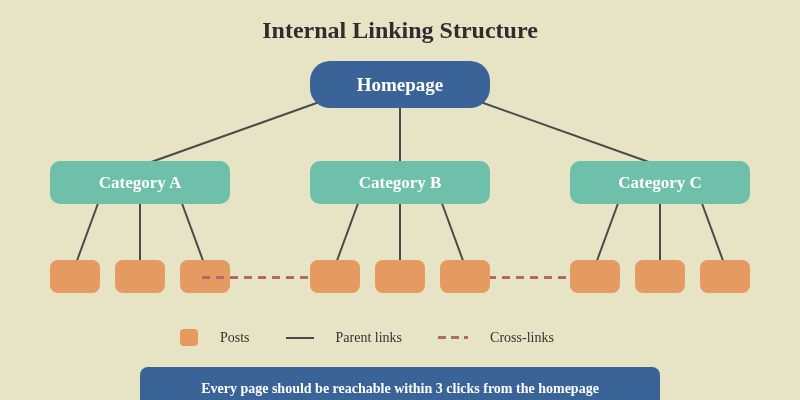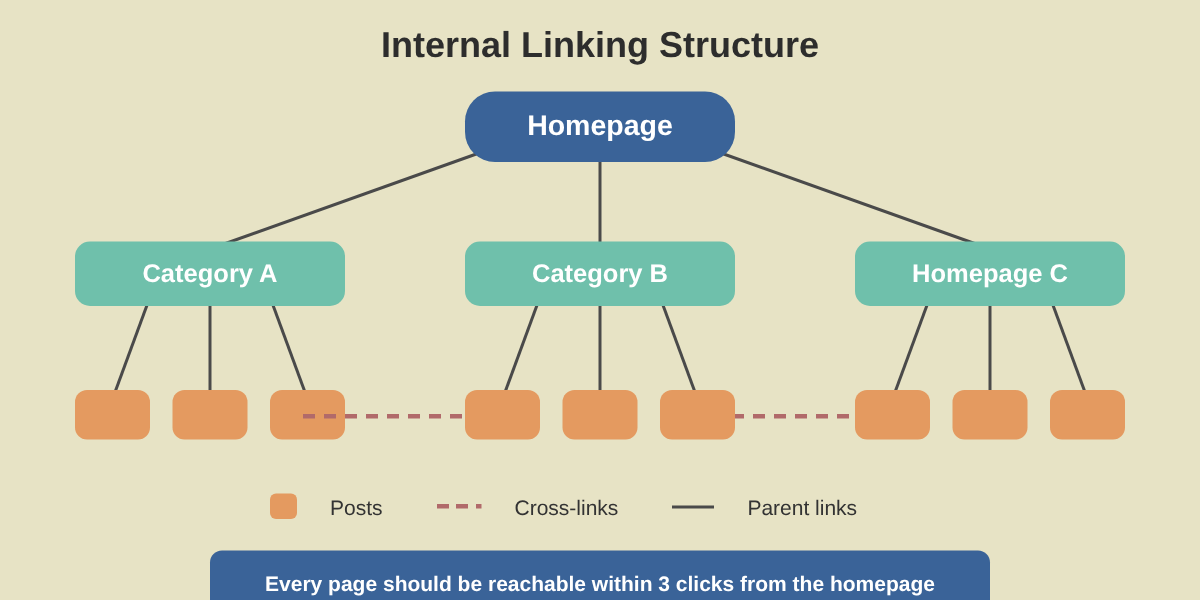--- a/index.html
+++ b/index.html
@@ -1,21 +1,21 @@
 <!DOCTYPE html>
 <html style="--c-background: #e7e3c5; --c-homepage: #3a6398; --c-category: #6fc0ab; --c-post: #e49a60; --c-parent_link: #4a4a4a; --c-cross_link: #b16a6a; --c-banner: #3a6398;"><head>
 <meta charset="utf-8">
 <style>
   html, body { margin: 0; padding: 0; }
   .canvas {
     position: relative;
     width: 800px;
     height: 400px;
     background: var(--c-background, #e7e3c5);
-    font-family: Liberation Sans, sans-serif;
+    font-family: Liberation Serif, serif;
     overflow: hidden;
   }
   .title {
     position: absolute;
     top: 17px; left: 0; width: 800px;
     text-align: center;
     font-size: 24px;
     font-weight: bold;
     color: #2d2d2d;
   }
@@ -132,45 +132,45 @@
 
     <line x1="620" y1="198" x2="595" y2="266"></line>
     <line x1="660" y1="198" x2="660" y2="266"></line>
     <line x1="700" y1="198" x2="725" y2="266"></line>
   </svg>
 
   <div class="node homepage">Homepage</div>
 
   <div class="node category cat-b">Category B</div>
   <div class="node category cat-a">Category A</div>
-  <div class="node category cat-c">Homepage C</div>
+  <div class="node category cat-c">Category C</div>
 
   <div class="post p1"></div>
   <div class="post p2"></div>
   <div class="post p3"></div>
   <div class="post p4"></div>
   <div class="post p5"></div>
   <div class="post p6"></div>
   <div class="post p7"></div>
   <div class="post p8"></div>
   <div class="post p9"></div>
 
   <div class="cross-link cl-1"></div>
   <div class="cross-link cl-2"></div>
 
   <div class="legend">
     <div class="legend-item">
       <span class="swatch-post"></span>
       <span>Posts</span>
     </div>
     <div class="legend-item">
+      <span class="swatch-line"></span>
+      <span>Parent links</span>
+    </div>
+    <div class="legend-item">
       <span class="swatch-dash"></span>
       <span>Cross-links</span>
-    </div>
-    <div class="legend-item">
-      <span class="swatch-line"></span>
-      <span>Parent links</span>
     </div>
   </div>
 
   <div class="banner">Every page should be reachable within 3 clicks from the homepage</div>
 
 </div>
 
 </body></html>

